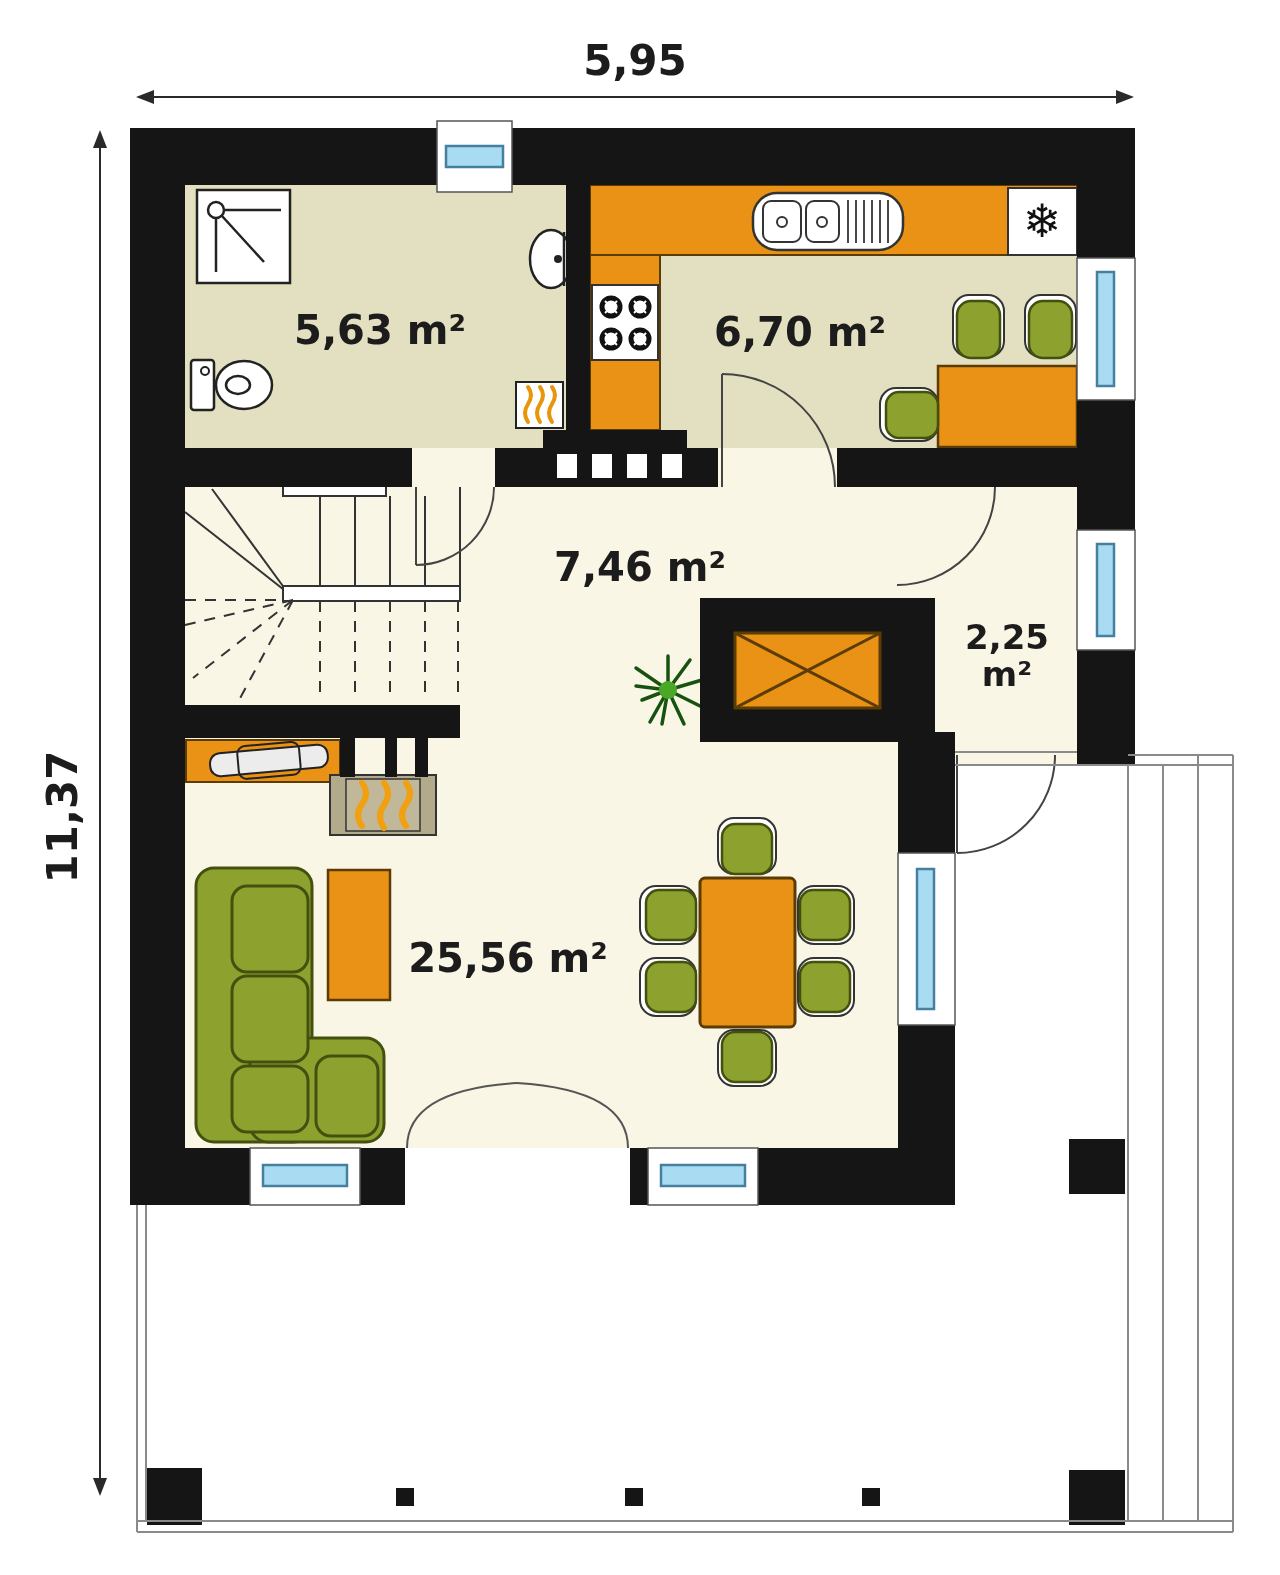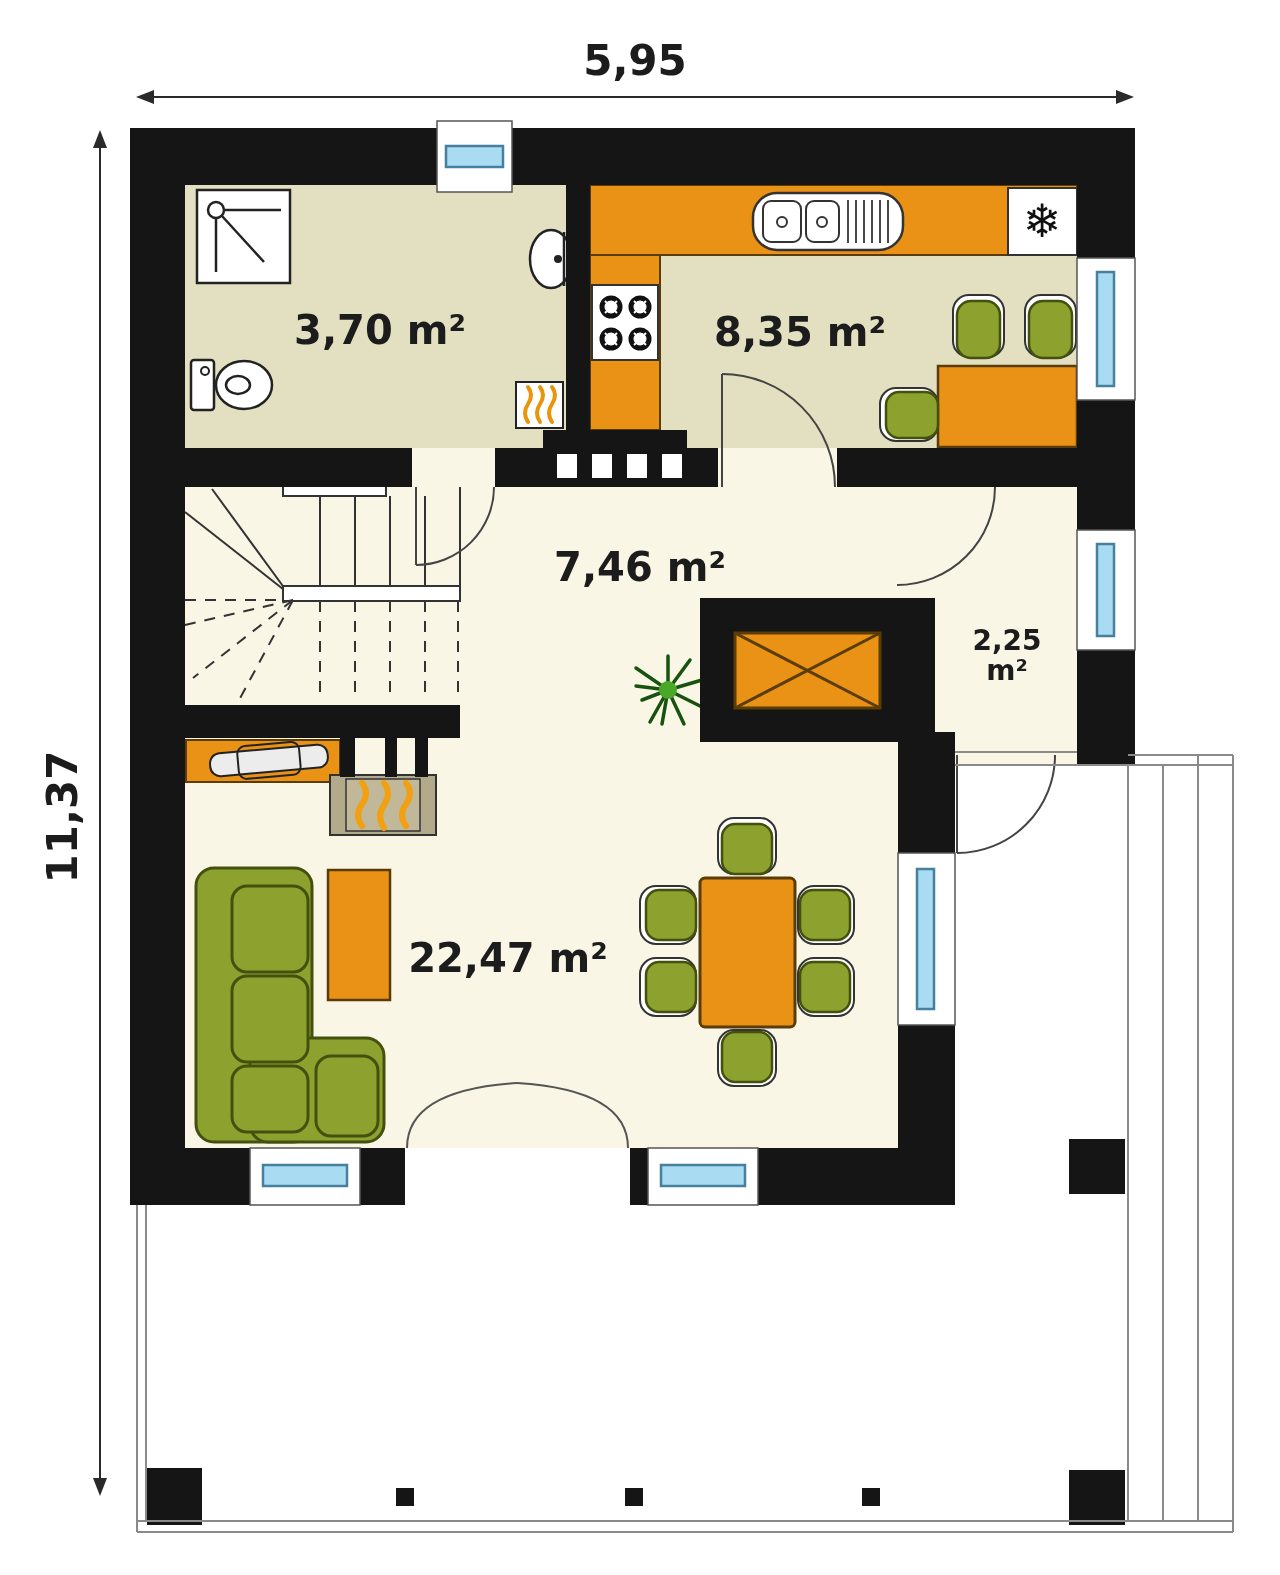--- a/index.html
+++ b/index.html
@@ -15,21 +15,21 @@
     position:absolute;
     transform:translate(-50%,-50%);
     font-weight:700;
     color:#1c1c1c;
     white-space:nowrap;
     letter-spacing:0px;
   }
   .lbl-room{font-size:40px;}
   .lbl-dim{font-size:42px;}
   .lbl-rot{transform:translate(-50%,-50%) rotate(-90deg);}
-  .lbl-2line{font-size:28px;line-height:1.08;text-align:center;}
+  .lbl-2line{font-size:34px;line-height:1.08;text-align:center;}
 </style>
 </head>
 <body>
 
 <div class="canvas">
 
 <svg class="plan-svg" width="1280" height="1575" viewBox="0 0 1280 1575">
 
   <g>
     <polygon points="185,185 1077,185 1077,765 955,765 955,1148 185,1148" fill="#faf6e6"></polygon>
@@ -327,26 +327,26 @@
       <polygon points="100,130 93,148 107,148" stroke="none"></polygon>
       <polygon points="100,1496 93,1478 107,1478" stroke="none"></polygon>
     </g>
   </g>
 </svg>
 
 <div class="lbl lbl-dim" style="left:635px;top:60px;">5,95</div>
 
 <div class="lbl lbl-dim lbl-rot" style="left:62px;top:817px;">11,37</div>
 
-<div class="lbl lbl-room" style="left:380px;top:330px;">3,70 m²</div>
-
-<div class="lbl lbl-room" style="left:800px;top:332px;">8,35 m²</div>
+<div class="lbl lbl-room" style="left:380px;top:330px;">5,63 m²</div>
+
+<div class="lbl lbl-room" style="left:800px;top:332px;">6,70 m²</div>
 
 <div class="lbl lbl-room" style="left:640px;top:567px;">7,46 m²</div>
 
 <div class="lbl lbl-2line" style="left:1007px;top:656px;">
   <div>2,25</div>
   <div>m²</div>
 </div>
 
-<div class="lbl lbl-room" style="left:508px;top:958px;">22,47 m²</div>
+<div class="lbl lbl-room" style="left:508px;top:958px;">25,56 m²</div>
 
 </div>
 
 </body></html>

